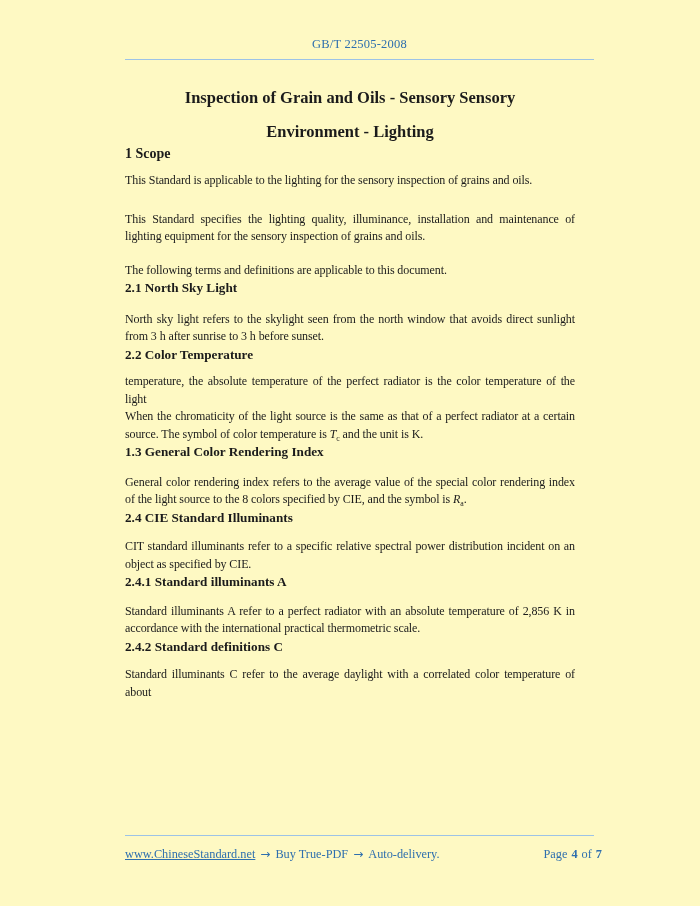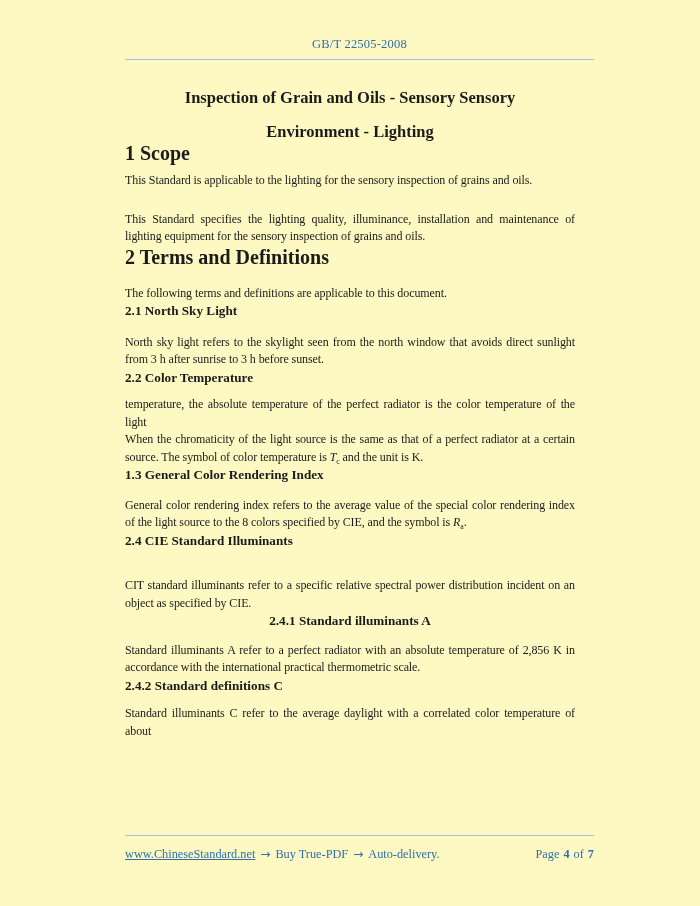--- a/index.html
+++ b/index.html
@@ -10,41 +10,41 @@
   
   .hdr{position:absolute;top:37px;left:125px;right:125px;text-align:center;
        font-size:12.5px;color:#2e6fae;letter-spacing:.2px;}
   .hdr-rule{position:absolute;top:59px;left:125px;right:125px;height:0;
        border-top:1.6px solid #9dc3e6;}
   
   .content{position:absolute;top:0;left:125px;width:450px;}
   .doc-title{font-weight:bold;font-size:16.5px;line-height:20px;text-align:center;}
   .t1{margin-top:88px;}
   .t2{margin-top:14px;}
-  h2.sec{font-size:20px;line-height:23px;font-weight:bold;margin:0;}
+  h2.sec{font-size:14px;line-height:23px;font-weight:bold;margin:0;}
   .h-scope{margin-top:44px;}
   .h-terms{margin-top:20px;}
   h3.sub{font-size:13.2px;line-height:17.5px;font-weight:bold;margin:0;}
   .para{font-size:12px;line-height:17.5px;letter-spacing:-0.1px;margin:0;}
   .line{text-align:justify;text-align-last:justify;}
   .line-last{text-align:justify;text-align-last:left;}
   .m-p1{margin-top:21px;}  .m-p2{margin-top:7px;}
   .m-intro{margin-top:16px;}
   .m-h21{margin-top:11px;} .m-p21{margin-top:14px;}
   .m-h22{margin-top:13px;} .m-p22{margin-top:10px;}
   .m-h23{margin-top:11px;} .m-p23{margin-top:13px;}
-  .m-h24{margin-top:11px;} .m-p24{margin-top:28px;}
-  .m-h241{margin-top:12px;text-align:center;} .m-p241{margin-top:12px;}
+  .m-h24{margin-top:11px;} .m-p24{margin-top:12px;}
+  .m-h241{margin-top:12px;} .m-p241{margin-top:12px;}
   .m-h242{margin-top:12px;} .m-p242{margin-top:11px;}
   .sym{font-style:italic;}
   sub{font-size:.65em;line-height:0;}
   
   .ftr-rule{position:absolute;top:835px;left:125px;right:125px;height:0;
        border-top:1.6px solid #9dc3e6;}
-  .ftr{position:absolute;top:847px;left:125px;right:125px;display:flex;
+  .ftr{position:absolute;top:847px;left:125px;right:117px;display:flex;
        justify-content:space-between;align-items:flex-end;
        font-size:12.3px;color:#2e6fae;}
   .ftr a{color:#2e6fae;text-decoration:underline;cursor:pointer;}
   .ftr .arrow{margin:0 5px;font-family:"DejaVu Sans",sans-serif;font-size:12px;}
   .pg b{font-weight:bold;}
   .pg span{margin-left:4px;}
 </style>
 </head>
 <body>
 
@@ -61,21 +61,20 @@
     <h2 class="sec h-scope">1 Scope</h2>
 
     <div class="para m-p2">
       <div class="line-last">This Standard is applicable to the lighting for the sensory inspection of grains and oils.</div>
     </div>
     <div class="para m-p1">
       <div class="line">This Standard specifies the lighting quality, illuminance, installation and maintenance of</div>
       <div class="line-last">lighting equipment for the sensory inspection of grains and oils.</div>
     </div>
 
-    <h2 class="sec h-terms">2 Terms and Definitions</h2>
 
     <div class="para m-intro">
       <div class="line-last">The following terms and definitions are applicable to this document.</div>
     </div>
 
     <h3 class="sub m-h21">2.1 North Sky Light</h3>
     <div class="para m-p21">
       <div class="line">North sky light refers to the skylight seen from the north window that avoids direct sunlight</div>
       <div class="line-last">from 3 h after sunrise to 3 h before sunset.</div>
     </div>

